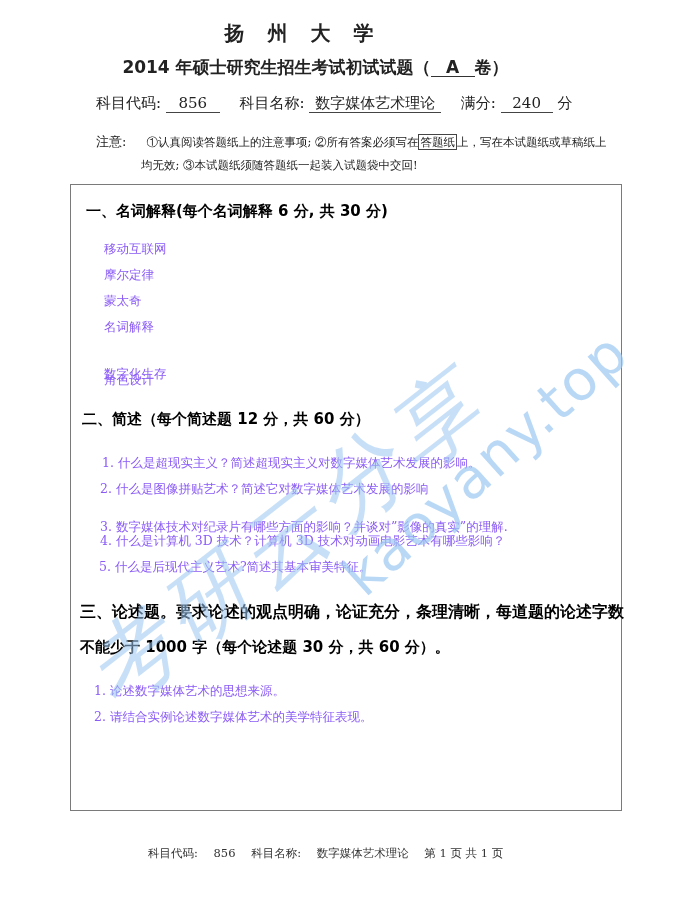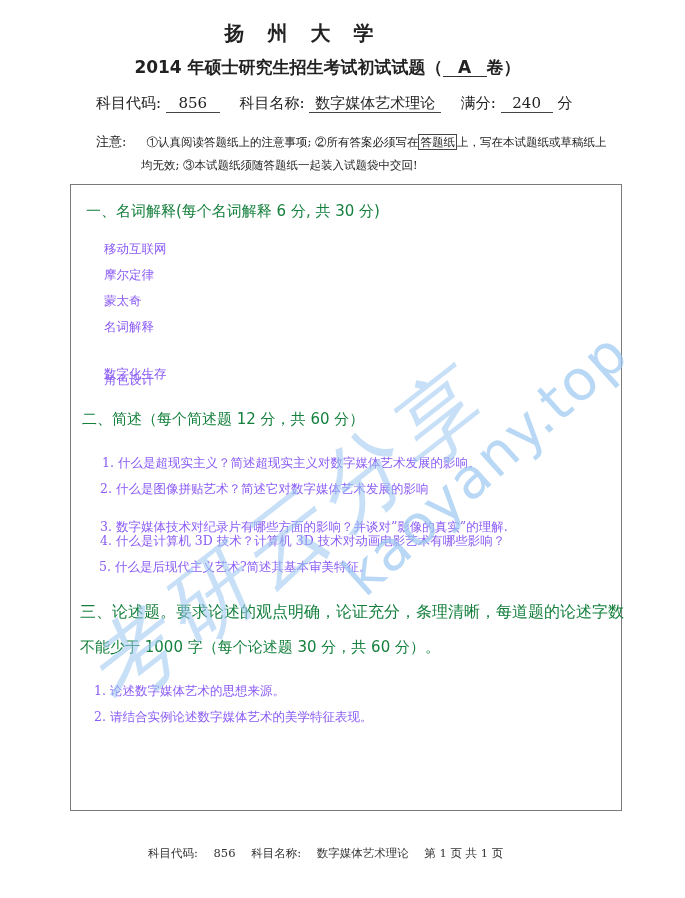--- a/index.html
+++ b/index.html
@@ -22,21 +22,20 @@
       top: 20px; left: 0; width: 606px; text-align: center;
       font-size: 20px; font-weight: bold; letter-spacing: 8px;
       font-family: "DejaVu Sans", "Liberation Sans", sans-serif;
       color: #222;
     }
     .exam-title {
       top: 56px; left: 0; width: 631px; text-align: center;
       font-size: 17px; font-weight: bold;
       font-family: "DejaVu Sans", "Liberation Sans", sans-serif;
       color: #222;
-      padding-left: 12px;
     }
     .exam-title .blank {
       display: inline-block; min-width: 44px; text-align: center;
       border-bottom: 1px solid #333; line-height: 18px;
     }
     .subject-line {
       top: 94px; left: 96px;
       font-size: 15px;
       color: #222;
     }
@@ -60,23 +59,23 @@
     .content-box {
       position: absolute;
       left: 70px; top: 184px;
       width: 552px; height: 627px;
       border: 1px solid #7a7a7a;
       box-sizing: border-box;
     }
 
     .section-heading {
       font-family: "DejaVu Sans", "Liberation Sans", sans-serif;
-      font-weight: normal;
+      font-weight: bold;
       font-size: 15px;
-      color: #15803d;
+      color: #000000;
     }
     .item {
       font-size: 12.5px;
       color: #8b5cf6;
     }
 
     
     .footer {
       top: 846px; left: 148px;
       font-size: 11.5px; color: #333;

